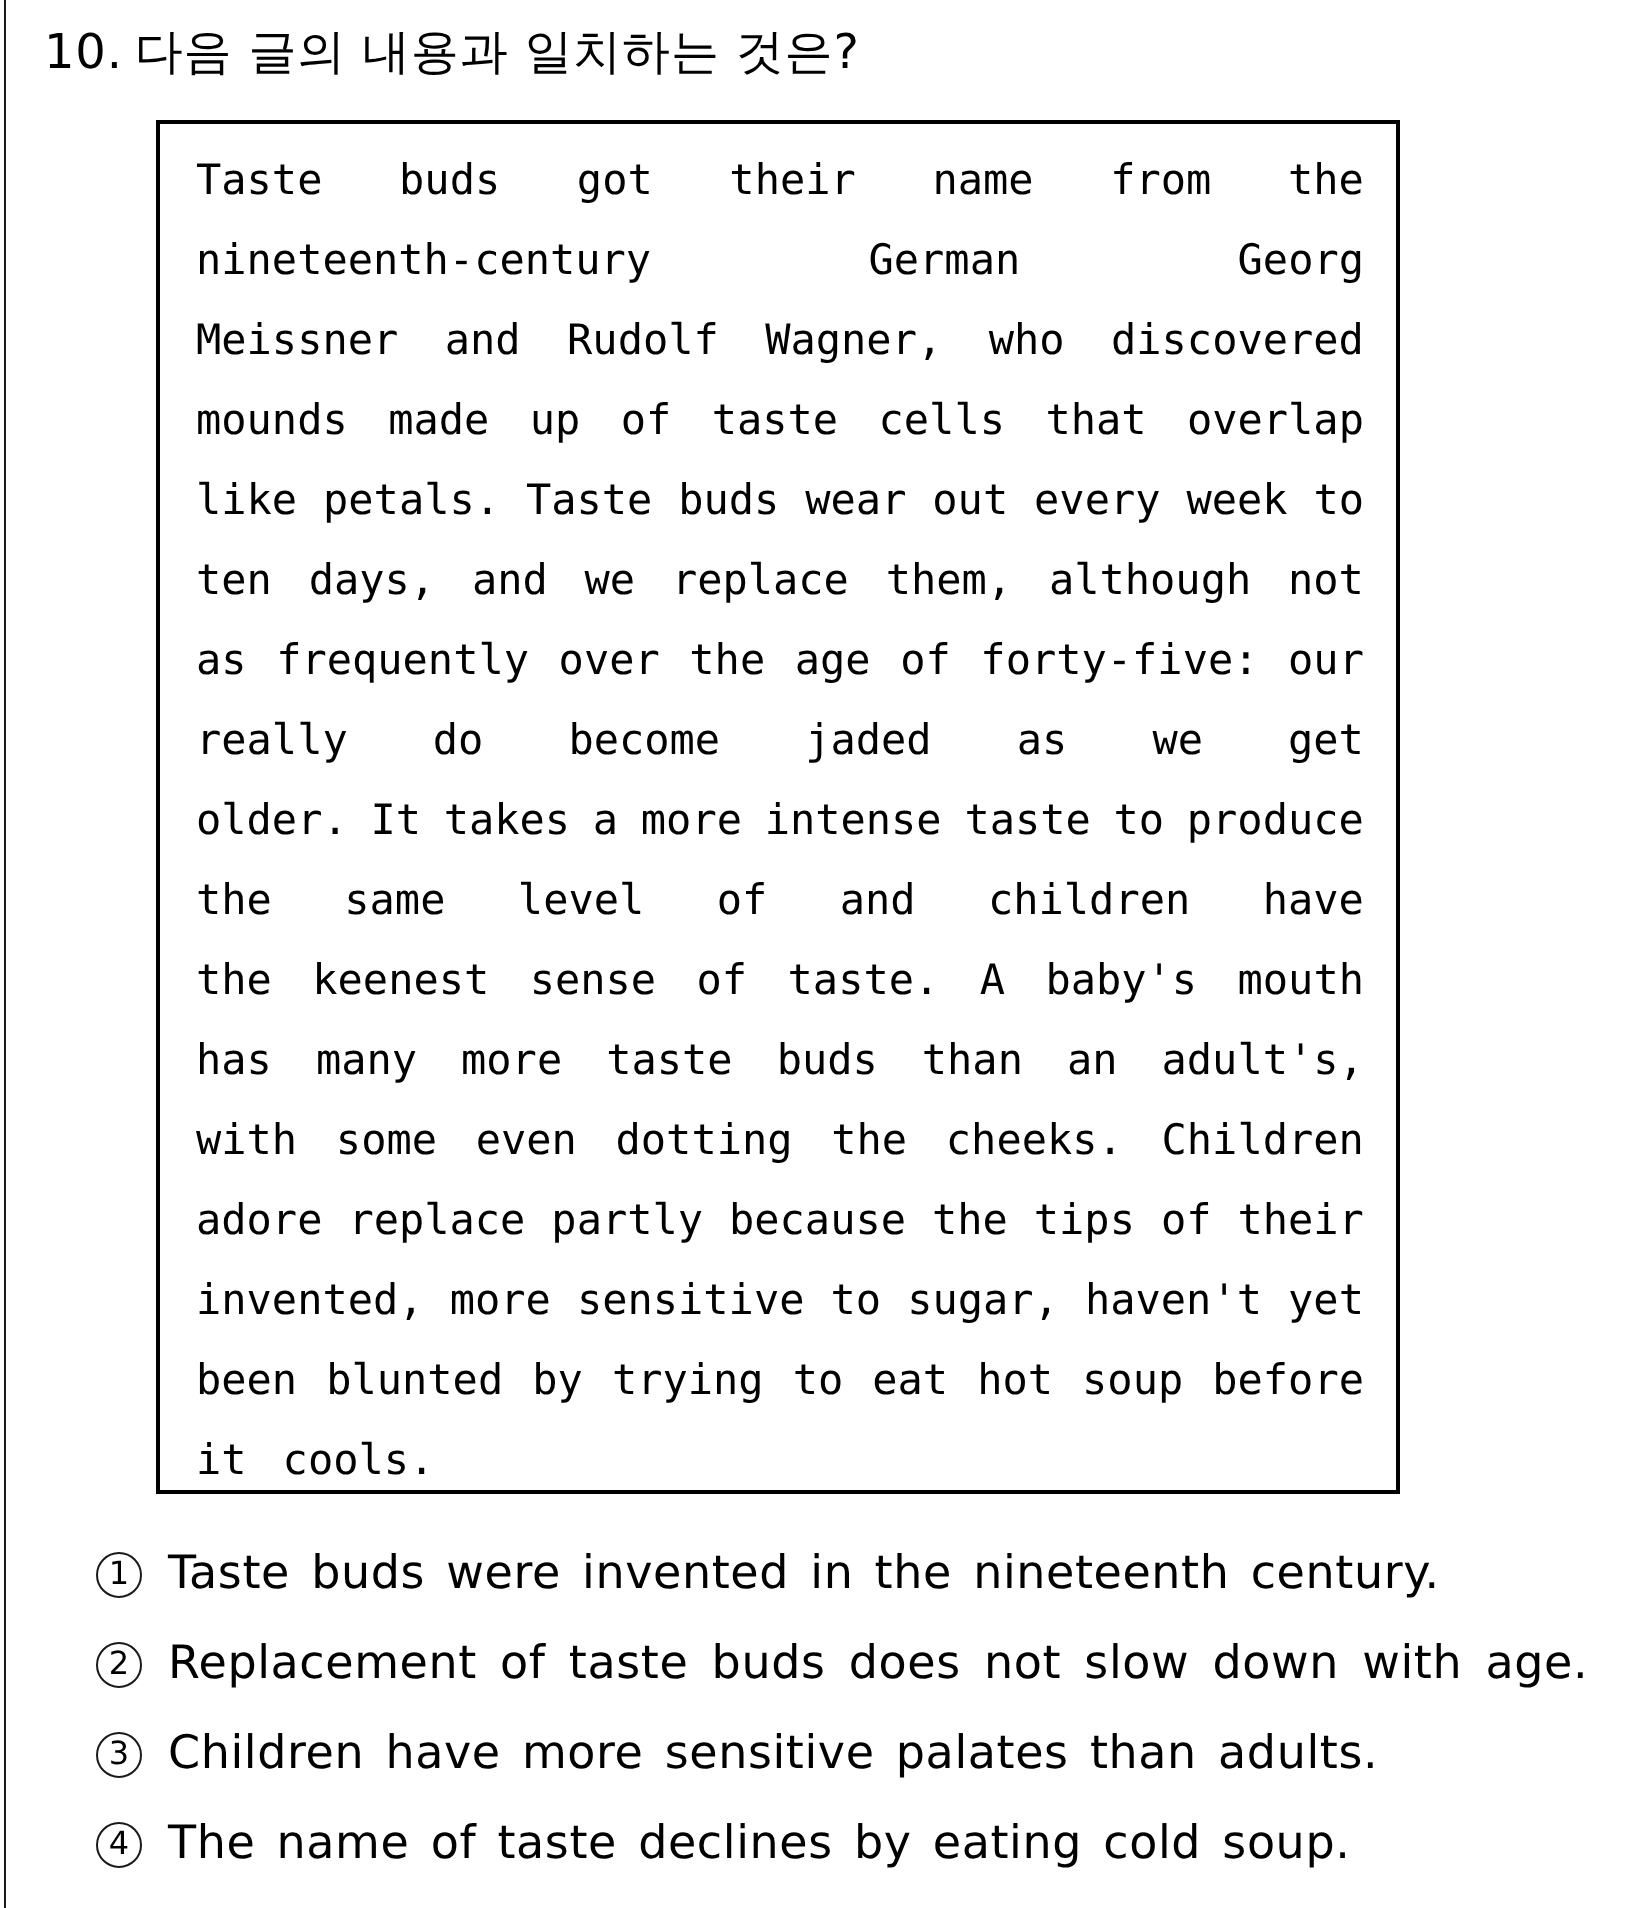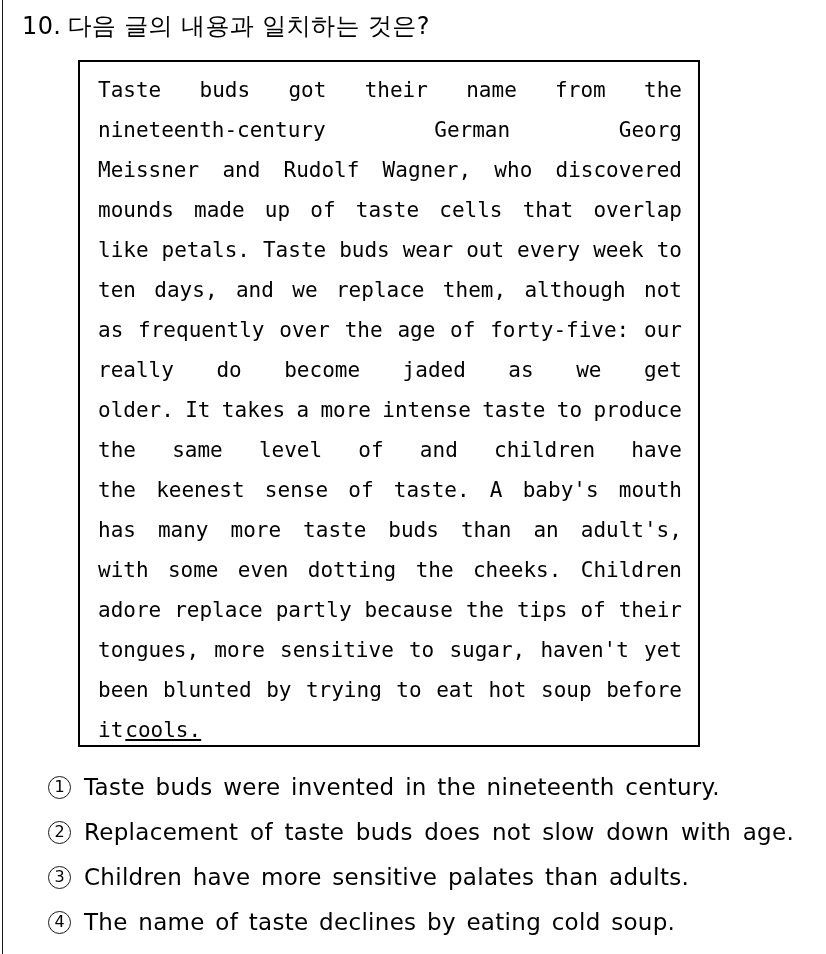--- a/index.html
+++ b/index.html
@@ -71,22 +71,21 @@
     white-space: nowrap;
     letter-spacing: 0px;
     display: flex;
     justify-content: space-between;
     width: 584px;
   }
   .passage-line.last-line {
     justify-content: flex-start;
   }
   .passage-line.last-line .w + .w {
-    margin-left: 2px;
-    text-decoration: underline;
+    margin-left: 18px;
   }
   .passage-line .w {
     display: inline-block;
   }
 
   
   .choices {
     position: absolute;
     left: 48px;
     top: 768px;
@@ -262,21 +261,21 @@
         <span class="w">adore</span>
         <span class="w">replace</span>
         <span class="w">partly</span>
         <span class="w">because</span>
         <span class="w">the</span>
         <span class="w">tips</span>
         <span class="w">of</span>
         <span class="w">their</span>
       </div>
       <div class="passage-line">
-        <span class="w">tongues,</span>
+        <span class="w">invented,</span>
         <span class="w">more</span>
         <span class="w">sensitive</span>
         <span class="w">to</span>
         <span class="w">sugar,</span>
         <span class="w">haven't</span>
         <span class="w">yet</span>
       </div>
       <div class="passage-line">
         <span class="w">been</span>
         <span class="w">blunted</span>

